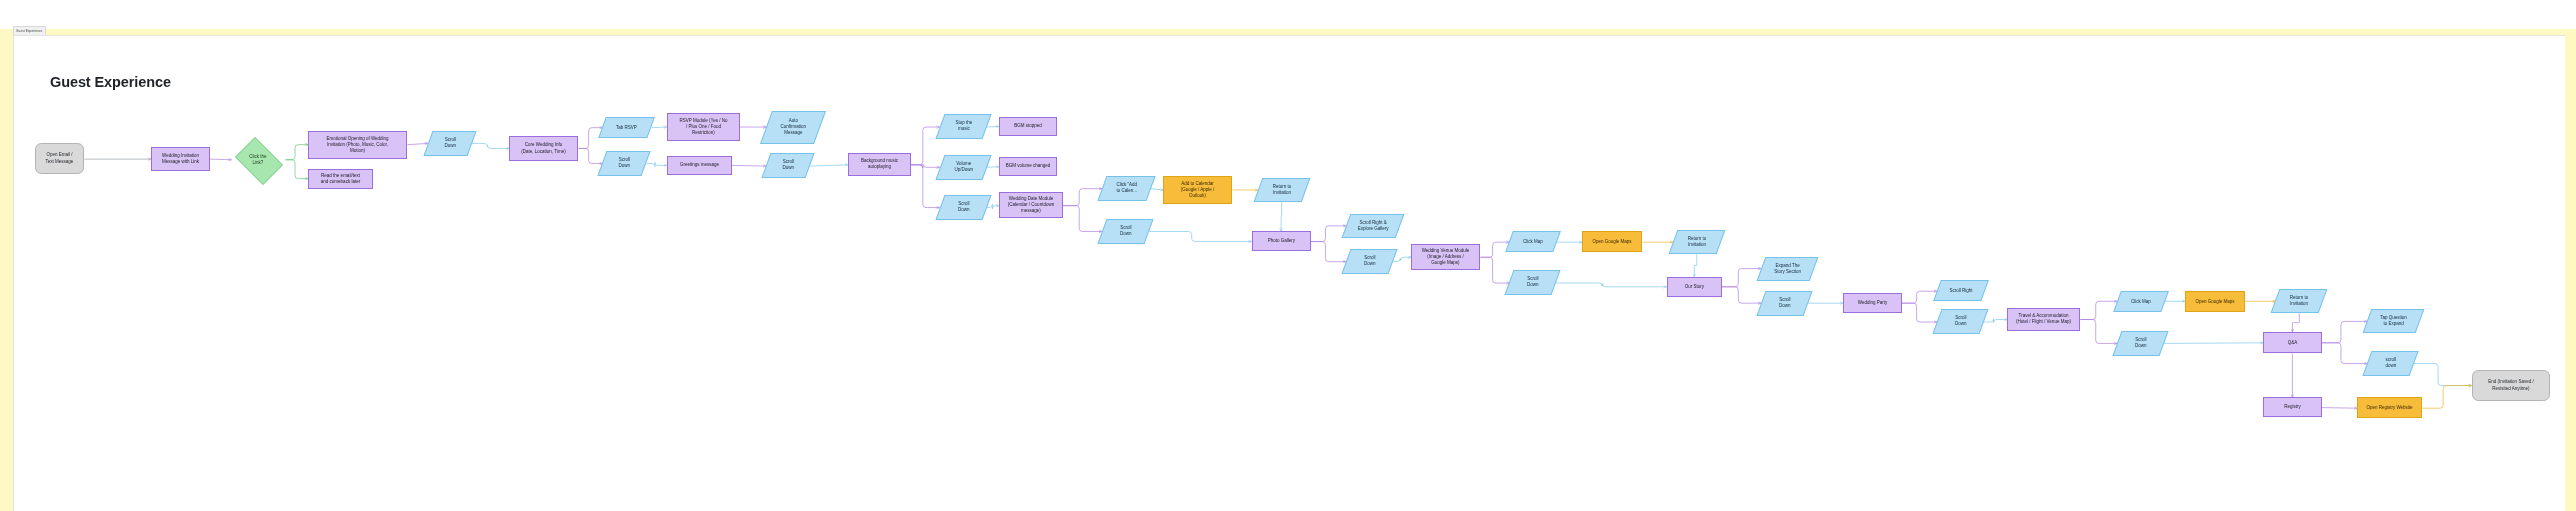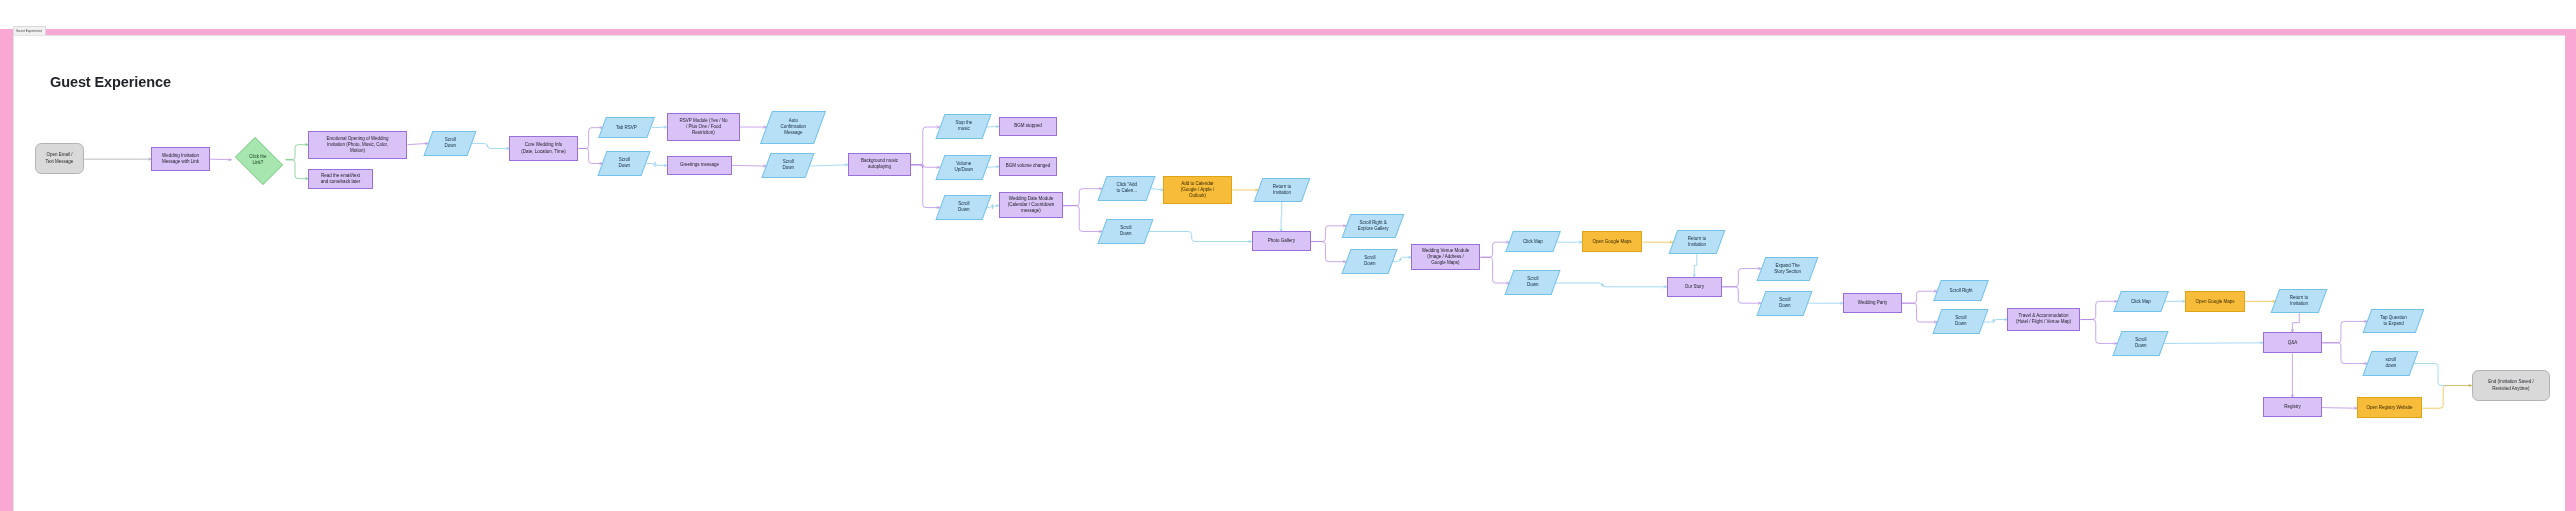--- a/index.html
+++ b/index.html
@@ -1,18 +1,18 @@
 <!DOCTYPE html>
 <html style="font-size:10px"><head>
 <meta charset="utf-8">
 <title>Guest Experience Flowchart</title>
 <style>
   html,body{margin:0;padding:0;background:#ffffff;}
   body{font-family:"Liberation Sans","DejaVu Sans",sans-serif;-webkit-font-smoothing:antialiased;}
-  #app{position:relative;width:2576px;height:512px;background:#f9a8d4;overflow:hidden;}
+  #app{position:relative;width:2576px;height:512px;background:#fef9c3;overflow:hidden;}
 
   
   .tabbar{position:absolute;left:0;top:0;width:2576px;height:29px;background:#ffffff;}
   .tab{position:absolute;left:12.6px;top:26.4px;height:8.2px;padding:0 2.5px;
        display:flex;align-items:center;background:#f1f1f1;border:0.6px solid #d9d9d9;
        border-bottom:none;border-radius:1.3px 1.3px 0 0;font-size:3.1px;color:#3c3c3c;
        letter-spacing:0.1px;white-space:nowrap;}
   .canvas-frame{position:absolute;left:12.6px;top:35px;width:2551px;height:477px;
        background:#ffffff;border-left:0.6px solid #e3e3e3;border-top:0.6px solid #e3e3e3;}
 

